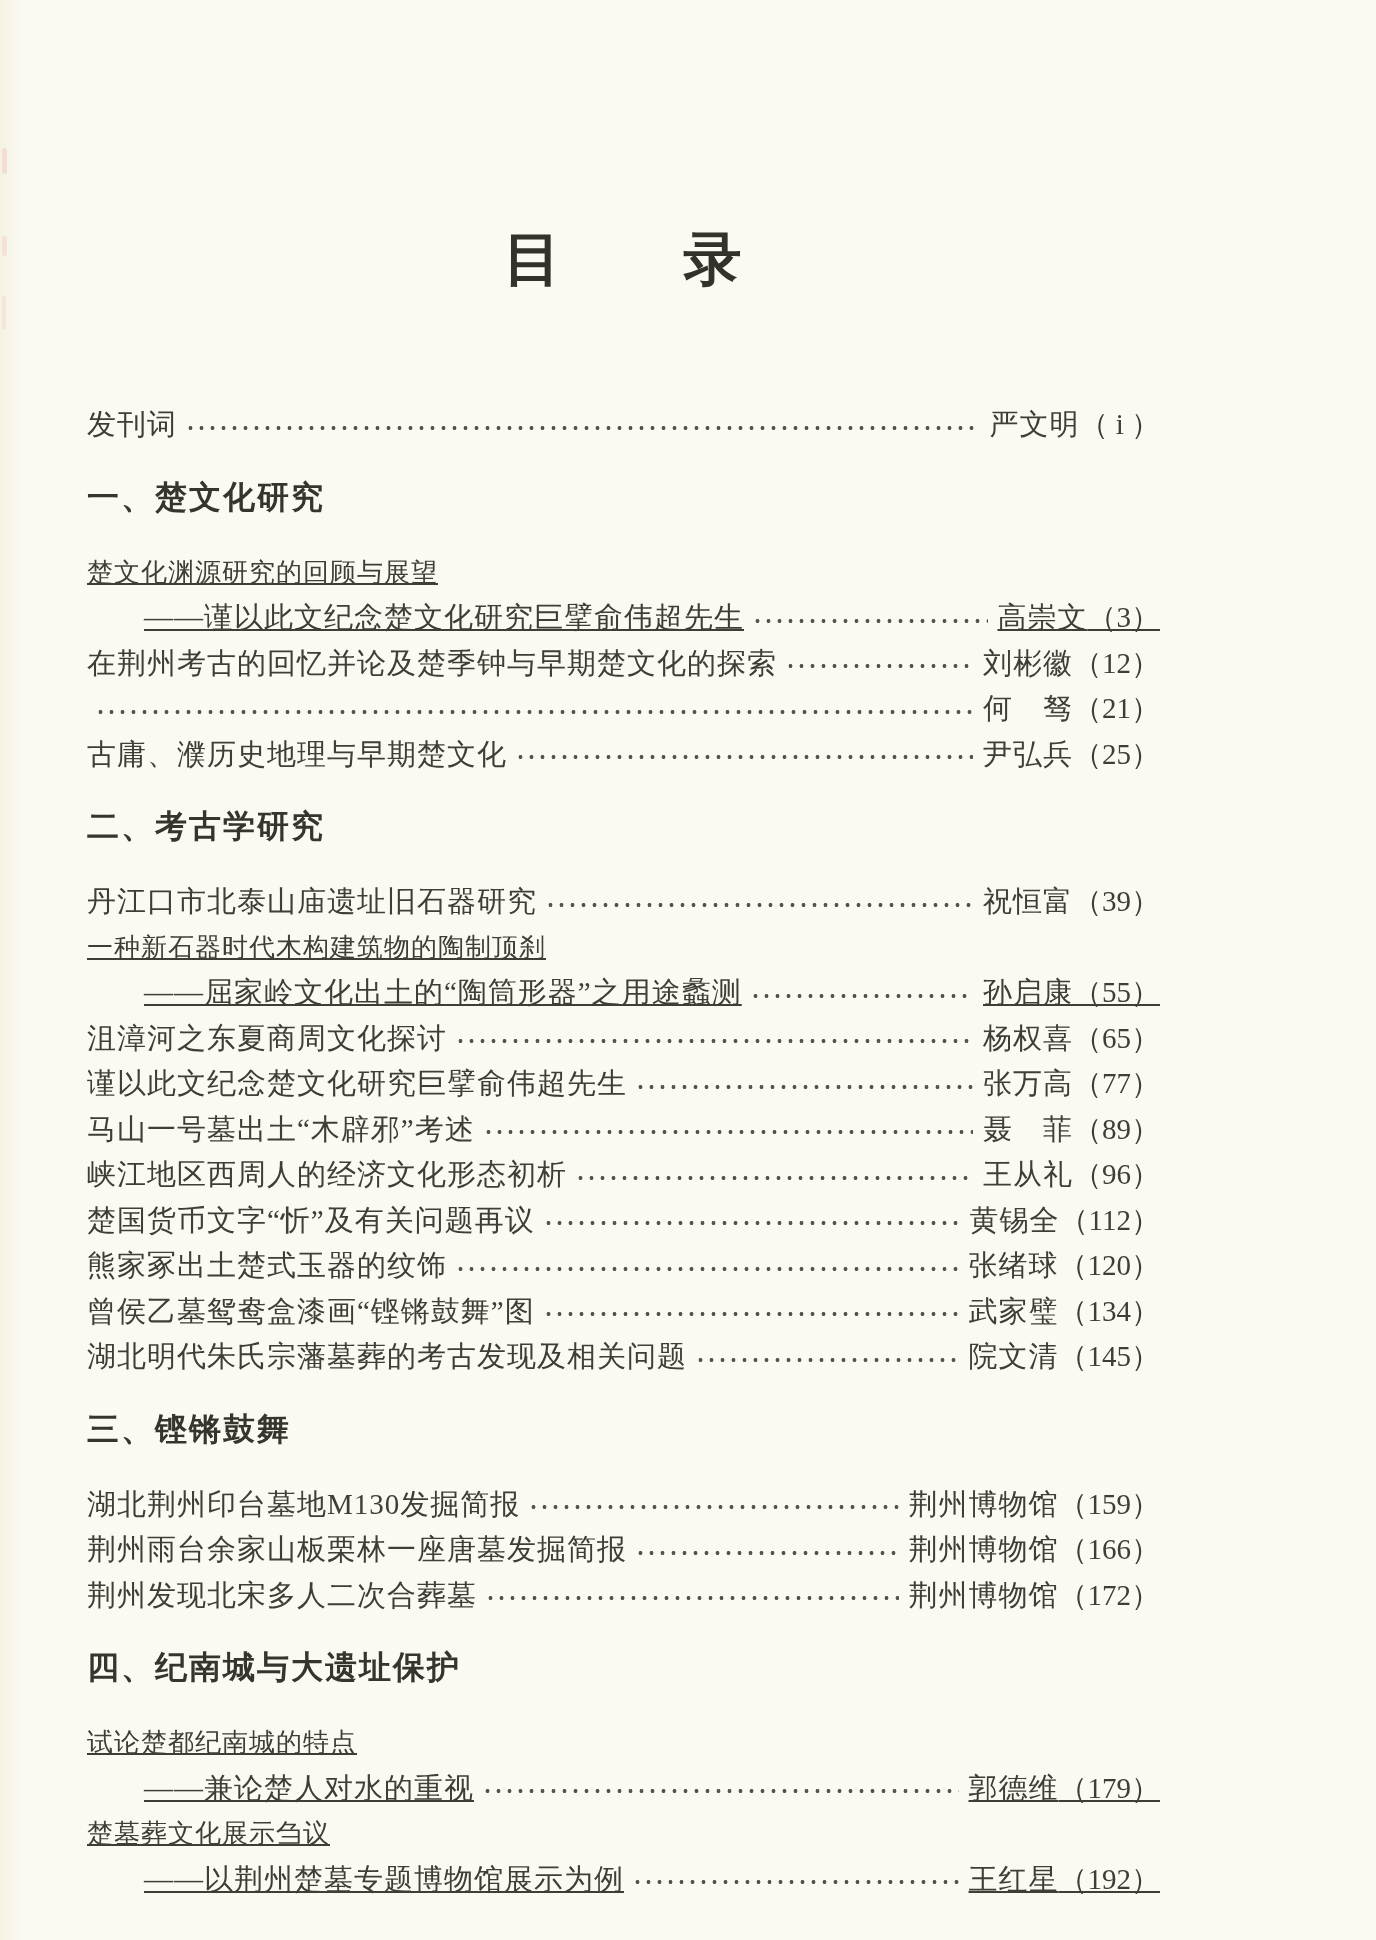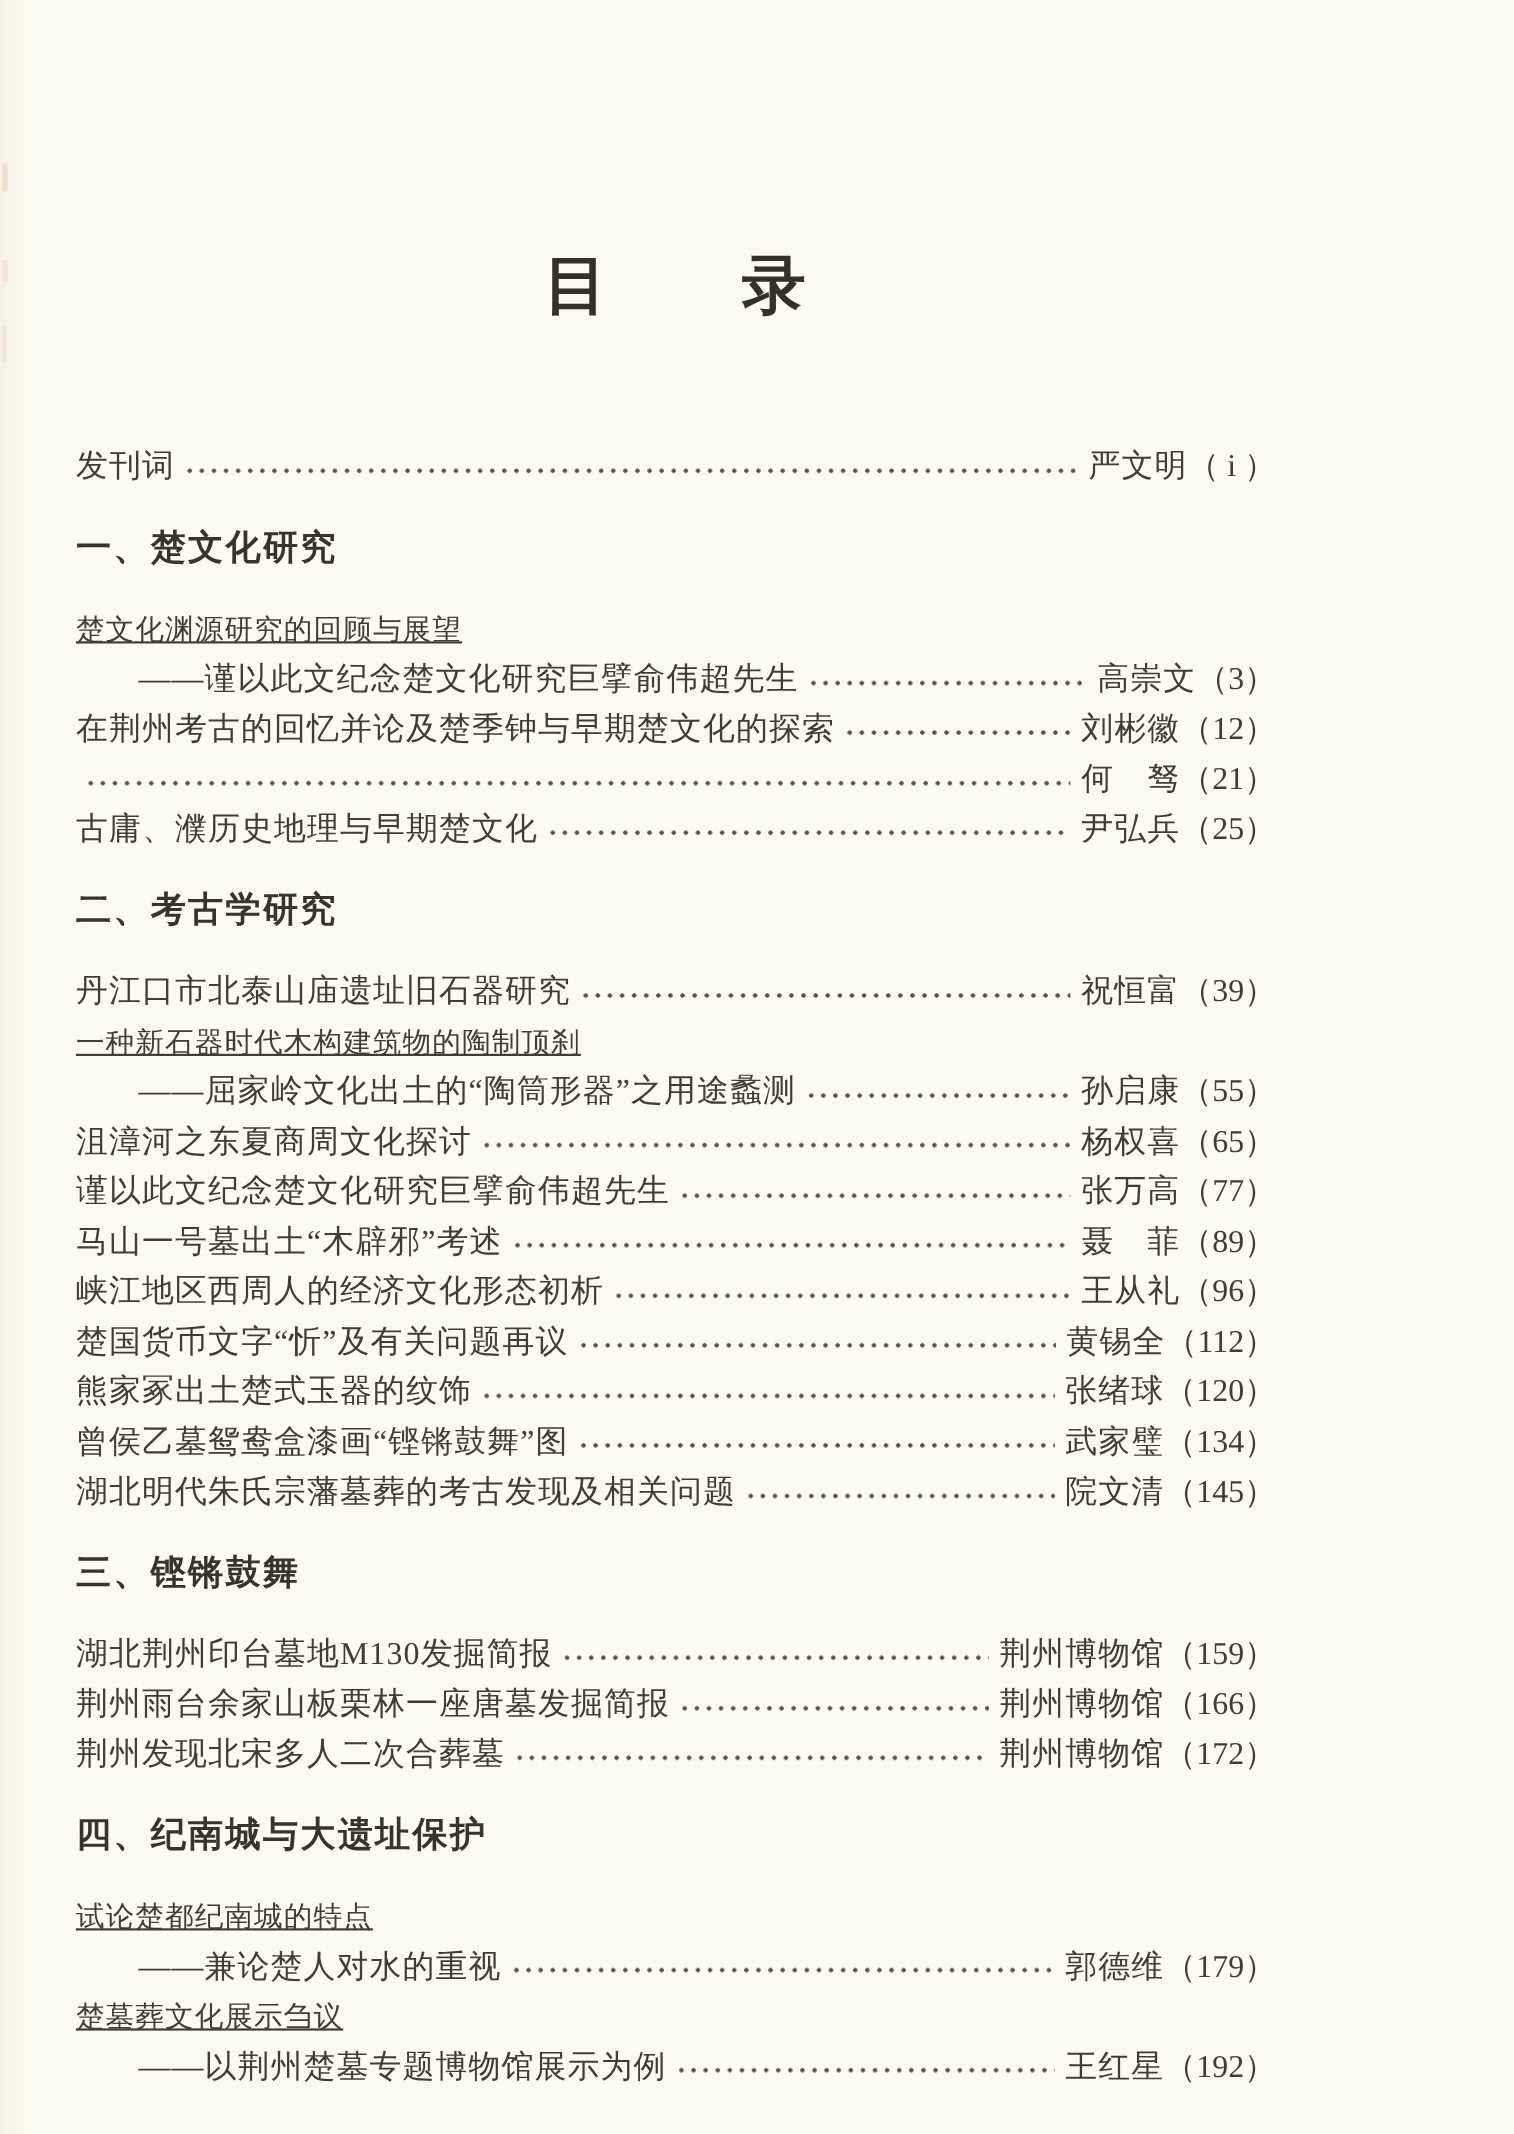--- a/index.html
+++ b/index.html
@@ -6,21 +6,21 @@
   body{
     width:1376px;height:1940px;
     background:#fbfaf2;
     overflow:hidden;
     font-family:"Liberation Serif","DejaVu Serif",serif;
   }
   .page{
     position:relative;
     box-sizing:border-box;
     width:1224px;height:1940px;
-    padding:226px 64px 0 69px;
+    padding:226px 64px 0 87px;
     background:linear-gradient(90deg,#f5f2e4 0px,#fbfaf2 22px,#fbfaf2 1356px,#f7f5ea 1376px);
     color:#403d37;
     overflow:hidden;
   }
   .artifact{position:absolute;border-radius:2px;}
   .artifact.a1{left:2px;top:148px;width:5px;height:26px;background:#f3ded2;}
   .artifact.a2{left:2px;top:236px;width:5px;height:20px;background:#f4e2d4;}
   .artifact.a3{left:2px;top:296px;width:4px;height:34px;background:#f5e6da;}
 
   .toc-title{
@@ -43,21 +43,21 @@
     line-height:46px;
     font-family:"DejaVu Sans","Liberation Sans",sans-serif;
   }
   .row{
     display:flex;
     align-items:center;
     line-height:45.5px;
     font-size:29px;
     white-space:nowrap;
   }
-  .row.cont{padding-left:57px;}
+  .row.cont{padding-left:57px;text-decoration:underline;}
   .pre-line{
     line-height:45.5px;
     font-size:26px;
     letter-spacing:1px;
     text-decoration:underline;
   }
   .t{flex:0 0 auto;letter-spacing:1px;}
   .leader{
     flex:1 1 auto;
     align-self:center;

